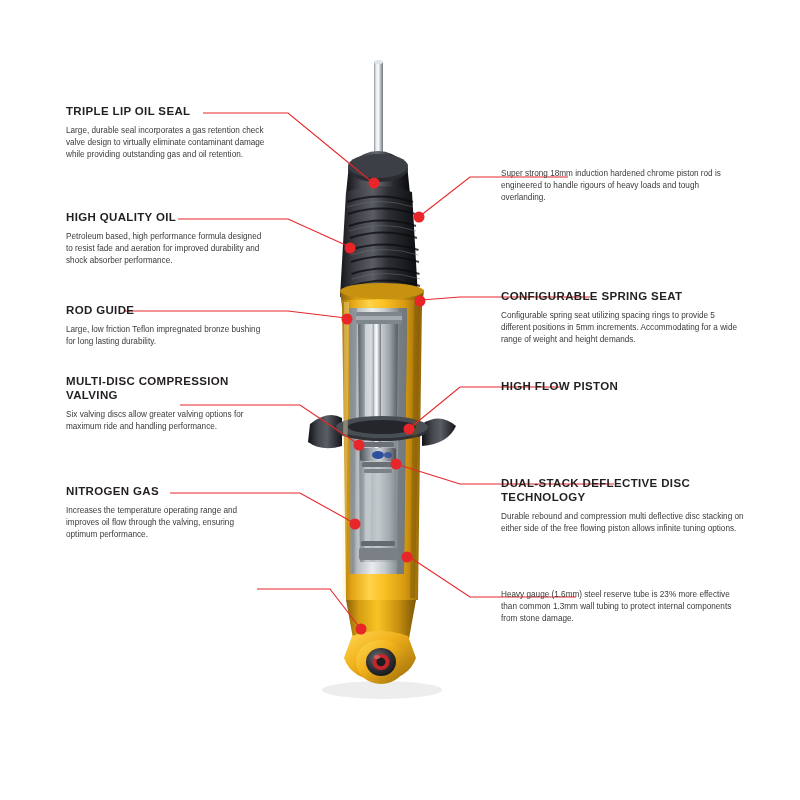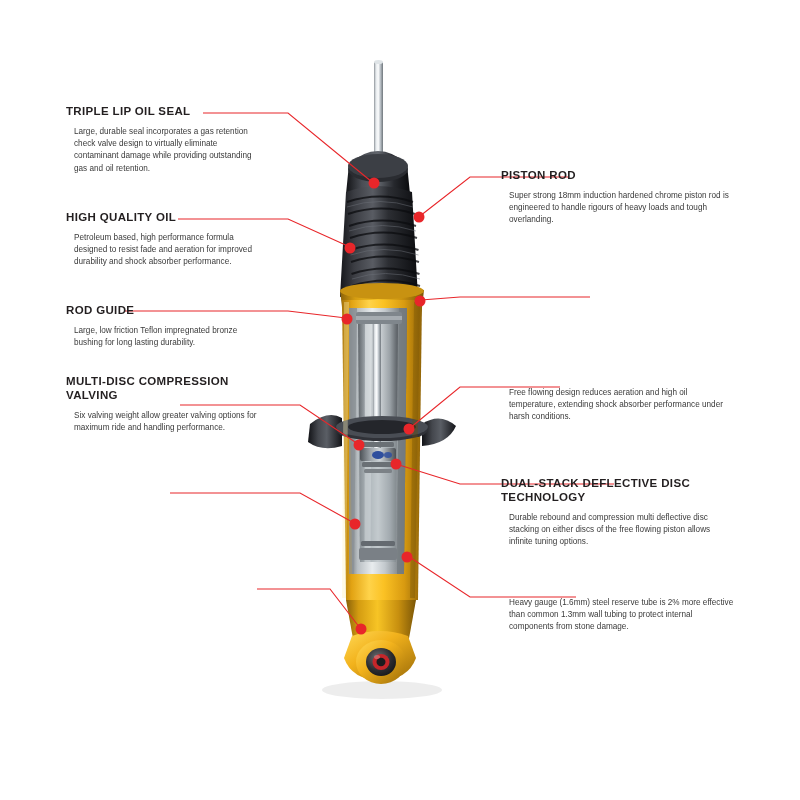--- a/index.html
+++ b/index.html
@@ -31,21 +31,21 @@
     letter-spacing: 0.35px;
     line-height: 14px;
     text-transform: uppercase;
     margin: 0 0 7px 0;
     color: #231f20;
   }
   .callout .c-body {
     font-size: 8.2px;
     line-height: 12.2px;
     color: #3a3a3a;
-    margin: 8px;
+    margin: 0;
   }
   .left .c-title, .left .c-body { text-align: left; }
   .right .c-title, .right .c-body { text-align: left; }
 
   
   svg.layer {
     position: absolute;
     left: 0; top: 0;
     width: 800px;
     height: 800px;
@@ -251,37 +251,44 @@
     <p class="c-body">Large, low friction Teflon impregnated bronze bushing for long lasting durability.</p>
   </div>
 
   <div class="callout left" style="left:66px; top:210px; width:200px;">
     <p class="c-title">HIGH QUALITY OIL</p>
     <p class="c-body">Petroleum based, high performance formula designed to resist fade and aeration for improved durability and shock absorber performance.</p>
   </div>
 
   <div class="callout left" style="left:66px; top:374px; width:200px;">
     <p class="c-title">MULTI-DISC COMPRESSION VALVING</p>
-    <p class="c-body">Six valving weight allow greater valving options for maximum ride and handling performance.</p>
-  </div>
-
+    <p class="c-body">Six valving discs allow greater valving options for maximum ride and handling performance.</p>
+  </div>
+
+  <div class="callout left" style="left:66px; top:484px; width:200px;">
+    <p class="c-title">NITROGEN GAS</p>
+    <p class="c-body">Increases the temperature operating range and improves oil flow through the valving, ensuring optimum performance.</p>
+  </div>
 
 
   <div class="callout right" style="left:501px; top:168px; width:243px;">
-    <p class="c-title">PISTON ROD</p>
     <p class="c-body">Super strong 18mm induction hardened chrome piston rod is engineered to handle rigours of heavy loads and tough overlanding.</p>
   </div>
 
+  <div class="callout right" style="left:501px; top:289px; width:243px;">
+    <p class="c-title">CONFIGURABLE SPRING SEAT</p>
+    <p class="c-body">Configurable spring seat utilizing spacing rings to provide 5 different positions in 5mm increments. Accommodating for a wide range of weight and height demands.</p>
+  </div>
 
   <div class="callout right" style="left:501px; top:379px; width:243px;">
-    <p class="c-body">Free flowing design reduces aeration and high oil temperature, extending shock absorber performance under harsh conditions.</p>
+    <p class="c-title">HIGH FLOW PISTON</p>
   </div>
 
   <div class="callout right" style="left:501px; top:476px; width:243px;">
     <p class="c-title">DUAL-STACK DEFLECTIVE DISC TECHNOLOGY</p>
-    <p class="c-body">Durable rebound and compression multi deflective disc stacking on either discs of the free flowing piston allows infinite tuning options.</p>
+    <p class="c-body">Durable rebound and compression multi deflective disc stacking on either side of the free flowing piston allows infinite tuning options.</p>
   </div>
 
   <div class="callout right" style="left:501px; top:589px; width:243px;">
-    <p class="c-body">Heavy gauge (1.6mm) steel reserve tube is 2% more effective than common 1.3mm wall tubing to protect internal components from stone damage.</p>
+    <p class="c-body">Heavy gauge (1.6mm) steel reserve tube is 23% more effective than common 1.3mm wall tubing to protect internal components from stone damage.</p>
   </div>
 
 </div>
 
 </body></html>

